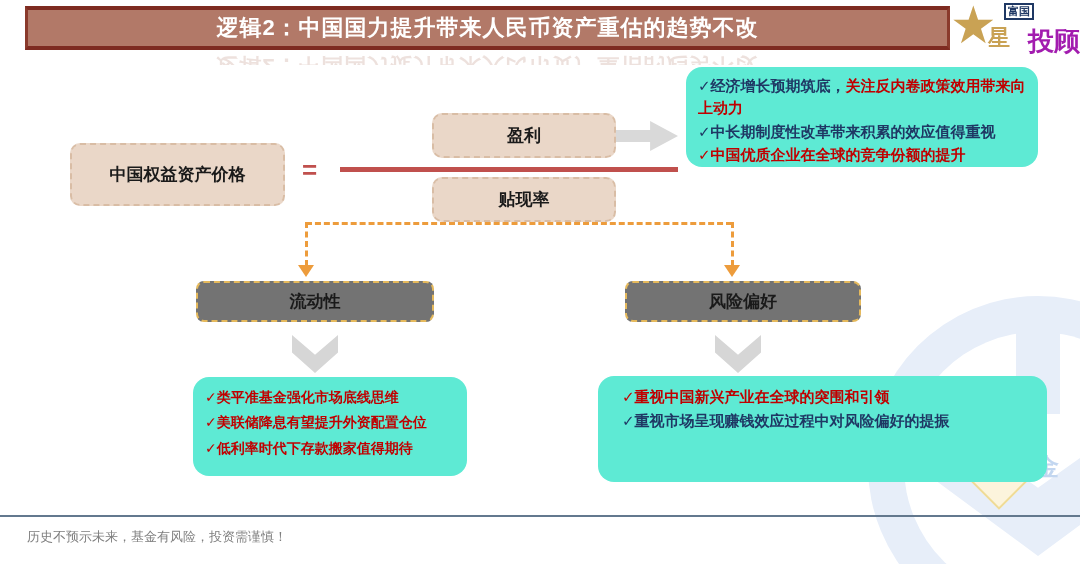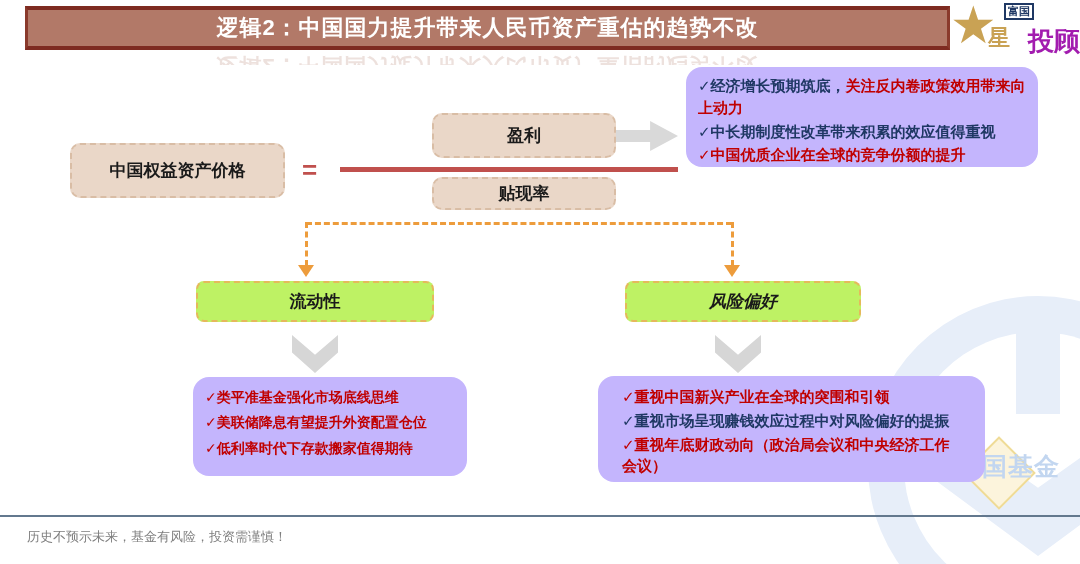--- a/index.html
+++ b/index.html
@@ -34,57 +34,57 @@
   .logo-star .star-glyph { position:absolute; left:0; top:-4px; font-size:52px; line-height:56px; color:#C9A254; }
   .logo-star .xing { position:absolute; right:-4px; bottom:4px; font-size:22px; font-weight:bold; color:#C9A254;
     text-shadow:-1px 0 #fff,1px 0 #fff,0 -1px #fff,0 1px #fff; }
   .logo-col { display:flex; flex-direction:column; align-items:flex-start; margin-left:-2px;gap:8px; }
   .logo-top { font-size:11px; font-weight:bold; color:#1F3864; border:2px solid #1F3864; padding:0 2px; line-height:1.2; }
   .logo-main { font-size:26px; font-weight:bold; color:#a21caf; line-height:1.05;margin-left:24px; }
 
   
   .peach { position:absolute; background:#EAD7C8; border:2px dashed #D9BDA5; border-radius:10px;
     display:flex; align-items:center; justify-content:center; font-weight:bold; font-size:17px; color:#1a1a1a; z-index:2; }
-  .box-asset { left:70px; top:143px; width:215px; height:55px; }
+  .box-asset { left:70px; top:143px; width:215px; height:63px; }
   .box-num { left:432px; top:113px; width:184px; height:45px; }
-  .box-den { left:432px; top:177px; width:184px; height:33px; }
+  .box-den { left:432px; top:177px; width:184px; height:45px; }
   .equals { position:absolute; left:302px; top:155px; font-size:26px; font-weight:bold; color:#C0504D; z-index:2; }
   .frac-line { position:absolute; left:340px; top:167px; width:338px; height:5px; background:#C0504D; z-index:2; }
   .arrow-right { position:absolute; left:616px; top:121px; width:62px; height:30px; background:#D9D9D9; z-index:1;
     clip-path:polygon(0 30%,55% 30%,55% 0,100% 50%,55% 100%,55% 70%,0 70%); }
 
   
   .dash-h { position:absolute; left:306px; top:222px; width:426px; border-top:3px dashed #ED9C3C; z-index:1; }
   .dash-v { position:absolute; top:222px; height:44px; border-left:3px dashed #ED9C3C; z-index:1; }
   .dash-v.left { left:305px; } .dash-v.right { left:731px; }
   .dash-head { position:absolute; top:265px; width:0; height:0; z-index:1;
     border-left:8px solid transparent; border-right:8px solid transparent; border-top:12px solid #ED9C3C; }
   .dash-head.left { left:298px; } .dash-head.right { left:724px; }
 
   
-  .ybox { position:absolute; top:281px; height:41px; background:#bef264; border:2px dashed #E5B95C;
+  .ybox { position:absolute; top:281px; height:41px; background:#737373; border:2px dashed #E5B95C;
     border-radius:8px; display:flex; align-items:center; justify-content:center;
     font-weight:bold; font-size:17px; color:#1a1a1a; z-index:2; }
   .ybox.liquidity { left:196px; width:238px; }
-  .ybox.risk { left:625px; width:236px;font-style:italic; }
+  .ybox.risk { left:625px; width:236px; }
 
   
   .chev-down { position:absolute; top:335px; width:46px; height:38px; background:#D6D6D6; z-index:1;
     clip-path:polygon(0 0,50% 52%,100% 0,100% 46%,50% 100%,0 46%); }
   .chev-down.left { left:292px; } .chev-down.right { left:715px; }
 
   
-  .pinkbox { position:absolute; background:#c4b5fd; border-radius:16px; z-index:2; }
+  .pinkbox { position:absolute; background:#5eead4; border-radius:16px; z-index:2; }
   .pinkbox p { font-weight:bold; line-height:1.45; }
   .navy { color:#1F3864; } .red { color:#C00000; }
   .box-earnings-pts { left:686px; top:67px; width:352px; height:100px; padding:6px 12px; }
   .box-earnings-pts p { font-size:15px; margin:2px 0; }
   .box-liquidity-pts { left:193px; top:377px; width:274px; height:99px; padding:5px 12px; }
   .box-liquidity-pts p { font-size:14px; margin:5px 0; }
-  .box-risk-pts { left:598px; top:376px; width:387px; height:106px; padding:7px 24px; }
+  .box-risk-pts { left:598px; top:376px; width:449px; height:106px; padding:7px 24px; }
   .box-risk-pts p { font-size:15px; margin:3px 0; line-height:1.4; }
 
   
   .footer-line { position:absolute; left:0; top:515px; width:1080px; height:2px; background:#63788E; z-index:3; }
   .footer-text { position:absolute; left:27px; top:528px; font-size:13px; color:#7F7F7F; z-index:3;text-align:center; }
 </style>
 </head>
 <body>
 
 <div class="slide">
@@ -152,19 +152,18 @@
 
   <div class="pinkbox box-liquidity-pts">
     <p class="red">✓类平准基金强化市场底线思维</p>
     <p class="red">✓美联储降息有望提升外资配置仓位</p>
     <p class="red">✓低利率时代下存款搬家值得期待</p>
   </div>
 
   <div class="pinkbox box-risk-pts">
     <p class="red">✓重视中国新兴产业在全球的突围和引领</p>
     <p class="navy">✓重视市场呈现赚钱效应过程中对风险偏好的提振</p>
-    <p class="red">✓重视年底财政动向（政治局会议和中央经济工作会议）</p>
   </div>
 
   <div class="footer-line"></div>
   <div class="footer-text">历史不预示未来，基金有风险，投资需谨慎！</div>
 
 </div>
 
 </body></html>

